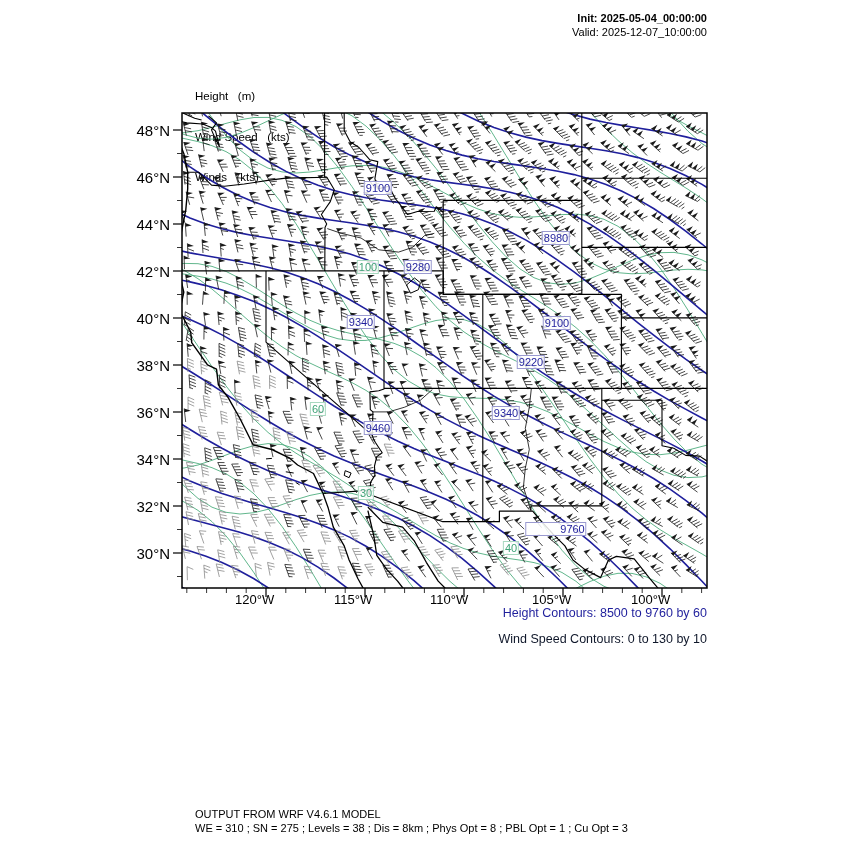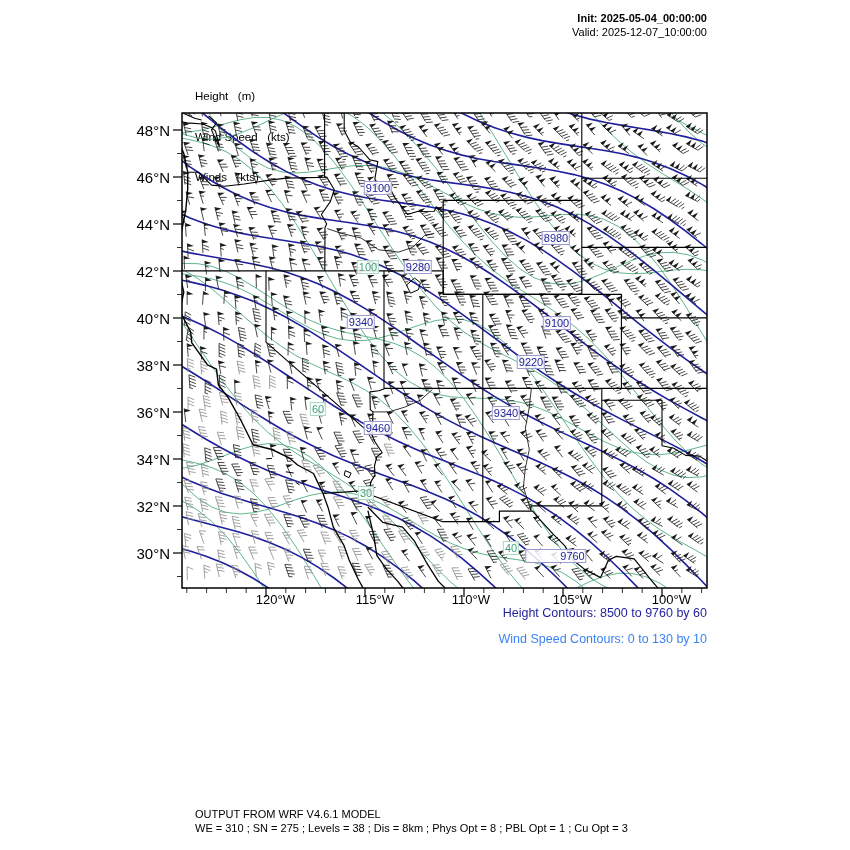--- a/index.html
+++ b/index.html
@@ -11,24 +11,24 @@
   .init-line{font-weight:bold;}
   .valid-line{font-weight:normal;}
   .legend{position:absolute;left:195px;top:63px;font-size:11.5px;line-height:13.5px;white-space:pre;}
   .map-frame{position:absolute;left:182px;top:113px;width:415px;height:475px;}
   #map-svg{position:absolute;left:0;top:0;overflow:visible;}
   .cl{position:absolute;transform:translate(-50%,-50%);font-size:11px;line-height:12px;
       background:rgba(255,255,255,0.85);padding:0 1px;white-space:nowrap;}
   .cl.h{color:#1f1f9c;border:1px solid #9a9ad0;}
   .cl.w{color:#3fa377;border:1px solid #a8d8c0;}
   .lat-label{position:absolute;left:118px;width:52px;text-align:right;font-size:15px;}
-  .lon-label{position:absolute;width:60px;text-align:right;font-size:13px;top:592px;}
+  .lon-label{position:absolute;width:60px;text-align:left;font-size:13px;top:592px;}
   .footnote{position:absolute;right:143px;text-align:right;font-size:12.5px;}
   .footnote.h{top:606px;color:#1f1f9c;padding-left:15px;}
-  .footnote.w{top:632px;color:#3b82f6;}
+  .footnote.w{top:632px;color:#0f172a;}
   .footer{position:absolute;left:195px;top:808px;font-size:11px;line-height:13.5px;}
 </style>
 </head>
 <body>
 
 <div class="page">
 
   <div class="init-block">
     <div class="init-line">Init: 2025-05-04_00:00:00</div>
     <div class="valid-line">Valid: 2025-12-07_10:00:00</div>
@@ -183,21 +183,21 @@
       </svg>
     <div id="map-labels">
         <div class="cl h" style="left: 196px; top: 75px;">9100</div>
         <div class="cl h" style="left: 374px; top: 125px;">8980</div>
         <div class="cl h" style="left: 236px; top: 154px;">9280</div>
         <div class="cl h" style="left: 179px; top: 209px;">9340</div>
         <div class="cl h" style="left: 375px; top: 210px;">9100</div>
         <div class="cl h" style="left: 349px; top: 249px;">9220</div>
         <div class="cl h" style="left: 324px; top: 300px;">9340</div>
         <div class="cl h" style="left: 196px; top: 315px;">9460</div>
-        <div class="cl h" style="left: 374px; top: 443px; padding-left: 34px;">9760</div>
+        <div class="cl h" style="left: 374px; top: 416px; padding-left: 34px;">9760</div>
         <div class="cl w" style="left: 186px; top: 154px;">100</div>
         <div class="cl w" style="left: 136px; top: 296px;">60</div>
         <div class="cl w" style="left: 140px; top: 380px; margin-left: 44px;">30</div>
         <div class="cl w" style="left: 329px; top: 435px;">40</div>
       </div>
   </div>
 
   <div id="lat-labels">
       <div class="lat-label" style="top: 122px;">48°N</div>
       <div class="lat-label" style="top: 169px;">46°N</div>

